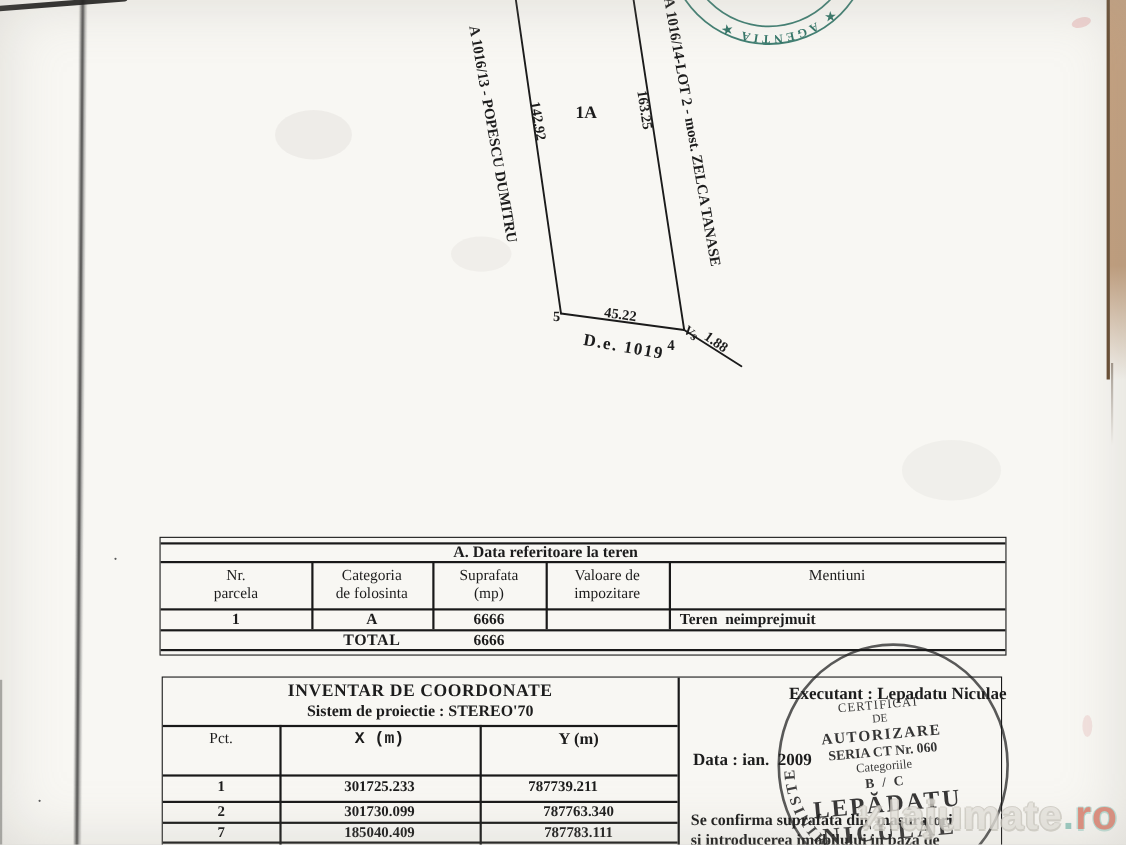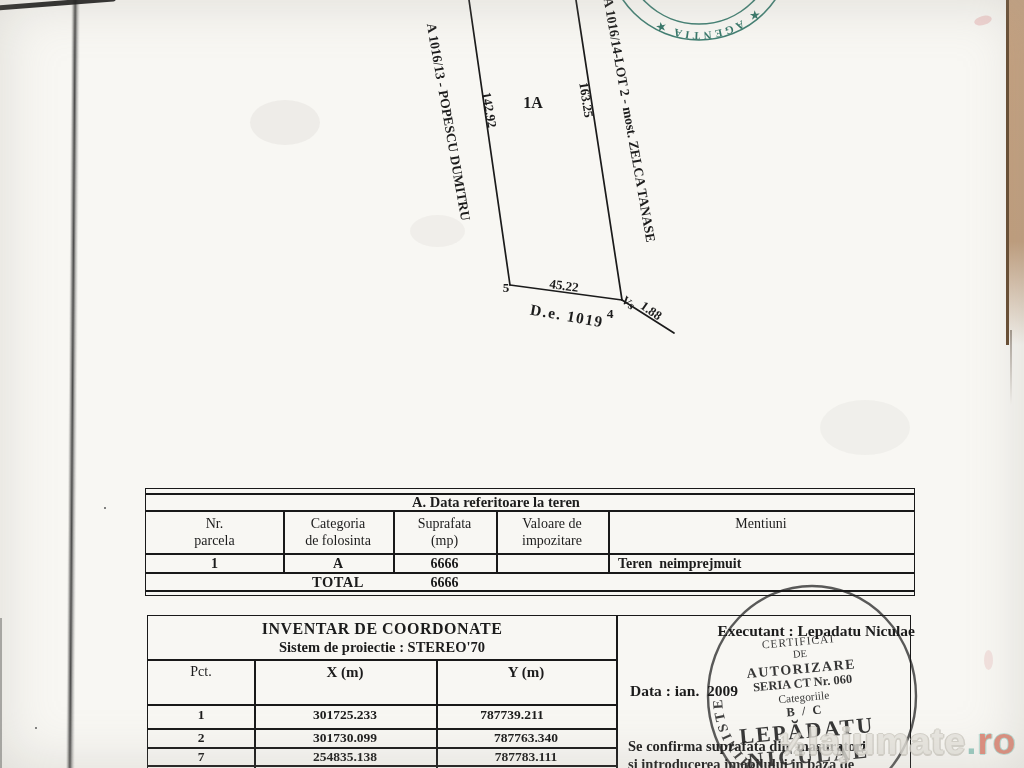--- a/index.html
+++ b/index.html
@@ -150,33 +150,33 @@
     <div class="hline" style="left:0;top:43px;width:468px;"></div>
     <div class="hline" style="left:0;top:88px;width:468px;"></div>
     <div class="hline" style="left:0;top:112px;width:468px;"></div>
     <div class="hline" style="left:0;top:131px;width:468px;"></div>
     <div class="hline" style="left:0;top:149px;width:468px;"></div>
 
     <div class="cell bold" style="left:0;top:3px;width:468px;font-size:16px;letter-spacing:.5px;">INVENTAR DE COORDONATE</div>
     <div class="cell bold" style="left:0;top:23px;width:468px;font-size:14.5px;">Sistem de proiectie : STEREO'70</div>
 
     <div class="cell" style="left:0;top:47px;width:106px;font-size:14px;">Pct.</div>
-    <div class="cell bold" style="left:106px;top:47px;width:182px;font-size:15px;">X (m)</div>
+    <div class="cell bold" style="left:106px;top:47px;width:182px;font-size:15px;font-family:Liberation Mono, monospace;">X (m)</div>
     <div class="cell bold" style="left:288px;top:47px;width:180px;font-size:15px;">Y (m)</div>
 
     <div class="cell bold" style="left:0;top:91px;width:106px;font-size:13.5px;">1</div>
     <div class="cell bold" style="left:106px;top:91px;width:182px;font-size:13.5px;">301725.233</div>
     <div class="cell bold" style="left:288px;top:91px;width:152px;font-size:13.5px;">787739.211</div>
 
     <div class="cell bold" style="left:0;top:114px;width:106px;font-size:13.5px;">2</div>
     <div class="cell bold" style="left:106px;top:114px;width:182px;font-size:13.5px;">301730.099</div>
     <div class="cell bold" style="left:288px;top:114px;width:180px;font-size:13.5px;">787763.340</div>
 
     <div class="cell bold" style="left:0;top:133px;width:106px;font-size:13.5px;">7</div>
-    <div class="cell bold" style="left:106px;top:133px;width:182px;font-size:13.5px;">254835.138</div>
+    <div class="cell bold" style="left:106px;top:133px;width:182px;font-size:13.5px;">185040.409</div>
     <div class="cell bold" style="left:288px;top:133px;width:180px;font-size:13.5px;">787783.111</div>
 
     <div class="cell" style="left:482px;top:6px;width:285px;text-align:right;font-size:15.5px;font-weight:600;">Executant : Lepadatu Niculae</div>
     <div class="cell pre" style="left:482px;top:66px;width:240px;text-align:left;font-size:15.5px;font-weight:600;">Data : ian.  2009</div>
     <div class="cell pre" style="left:480px;top:122px;width:290px;text-align:left;font-size:14.5px;font-weight:600;">Se confirma suprafata din  masuratori</div>
     <div class="cell pre" style="left:480px;top:140px;width:290px;text-align:left;font-size:14.5px;font-weight:600;">si introducerea imobilului in baza de</div>
   </div>
 
   <div class="istamp-inner">
     <div class="is-l1">CERTIFICAT</div>

